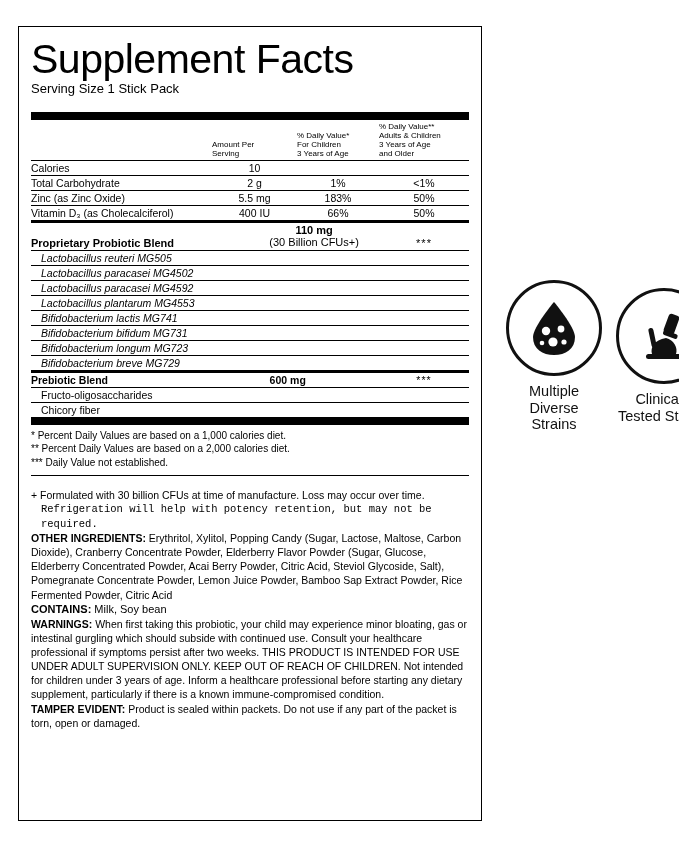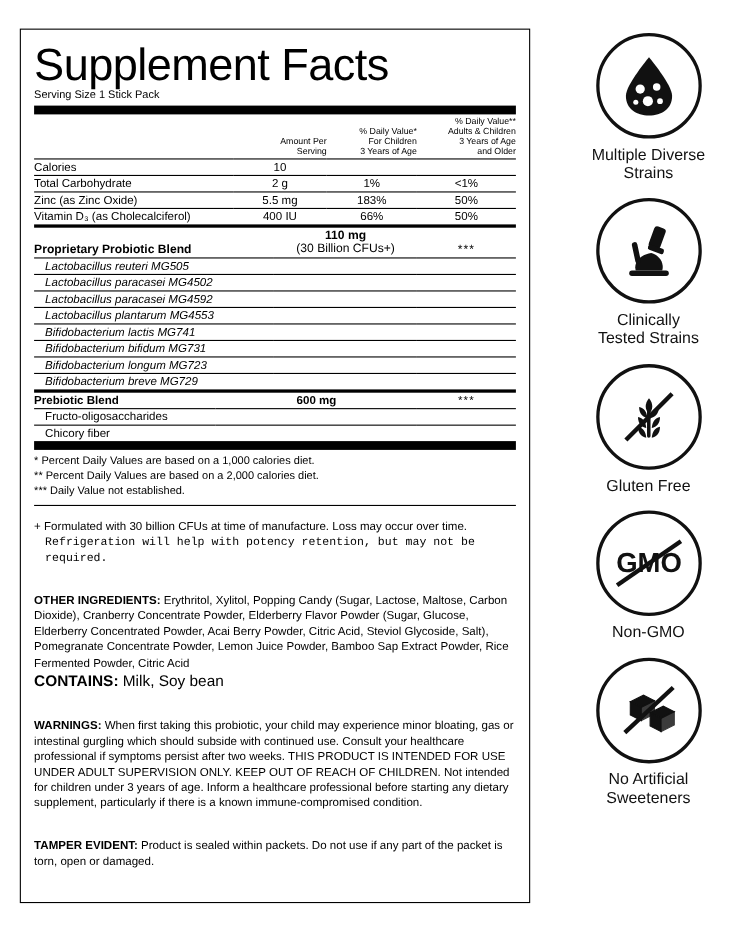--- a/index.html
+++ b/index.html
@@ -37,22 +37,22 @@
   }
   .sf-title {
     font-size: 41px;
     line-height: 0.98;
     letter-spacing: -0.5px;
     font-weight: 400;
     margin: 2px 0 2px 0;
     white-space: nowrap;
   }
   .serving-size {
-    font-size: 10px;
-    margin-bottom: 4px;
+    font-size: 13px;
+    margin-bottom: 16px;
   }
   .rule-thin { border-bottom: 1px solid #000; }
   .rule-med  { border-bottom: 3px solid #000; }
   .rule-thick{ border-bottom: 8px solid #000; }
 
   table.sf {
     width: 100%;
     border-collapse: collapse;
     font-size: 10.5px;
   }
@@ -61,21 +61,21 @@
     vertical-align: bottom;
   }
   .col-name { text-align: left; }
   .col-amt  { text-align: center; width: 85px; }
   .col-dv1  { text-align: center; width: 82px; }
   .col-dv2  { text-align: center; width: 90px; }
 
   .hdr-row td {
     font-size: 8px;
     line-height: 1.12;
-    text-align: right;
+    text-align: left;
     vertical-align: bottom;
     padding-bottom: 2px;
   }
   .hdr-blank { height: 38px; }
 
   .line-row td { border-bottom: 1px solid #000; }
   .line-top td { border-top: 1px solid #000; }
 
   .bold { font-weight: bold; }
   .ital { font-style: italic; }
@@ -99,32 +99,32 @@
     margin-top: 4px;
   }
   .note-block {
     font-size: 10.5px;
     line-height: 1.35;
     margin-top: 12px;
   }
   .para {
     font-size: 10.5px;
     line-height: 1.35;
-    margin-top: 24px;
+    margin-top: 0;
     text-align: left;
   }
   .sub-indent { padding-left: 10px; font-family: Liberation Mono, monospace; }
 
   
   .badges {
     width: 179px;
     box-sizing: border-box;
     padding: 30px 6px 10px 6px;
     display: flex;
-    flex-direction: column;
+    flex-direction: row;
     align-items: center;
     gap: 14px;
   }
   .badge {
     display: flex;
     flex-direction: column;
     align-items: center;
     width: 100%;
   }
   .badge-circle {
@@ -281,21 +281,21 @@
 
       <div class="note-block">
         <div>+ Formulated with 30 billion CFUs at time of manufacture. Loss may occur over time.</div>
         <div class="sub-indent">Refrigeration will help with potency retention, but may not be required.</div>
       </div>
 
       <div class="para">
         <span class="bold">OTHER INGREDIENTS:</span><span> Erythritol, Xylitol, Popping Candy (Sugar, Lactose, Maltose, Carbon Dioxide), Cranberry Concentrate Powder, Elderberry Flavor Powder (Sugar, Glucose, Elderberry Concentrated Powder, Acai Berry Powder, Citric Acid, Steviol Glycoside, Salt), Pomegranate Concentrate Powder, Lemon Juice Powder, Bamboo Sap Extract Powder, Rice Fermented Powder, Citric Acid</span>
       </div>
 
-      <div style="font-size:14px;line-height:1.35;">
+      <div style="font-size:11px;line-height:1.35;">
         <span class="bold">CONTAINS:</span><span> Milk, Soy bean</span>
       </div>
 
       <div class="para">
         <span class="bold">WARNINGS:</span><span> When first taking this probiotic, your child may experience minor bloating, gas or intestinal gurgling which should subside with continued use. Consult your healthcare professional if symptoms persist after two weeks. THIS PRODUCT IS INTENDED FOR USE UNDER ADULT SUPERVISION ONLY. KEEP OUT OF REACH OF CHILDREN. Not intended for children under 3 years of age. Inform a healthcare professional before starting any dietary supplement, particularly if there is a known immune-compromised condition.</span>
       </div>
 
       <div class="para">
         <span class="bold">TAMPER EVIDENT:</span><span> Product is sealed within packets. Do not use if any part of the packet is torn, open or damaged.</span>
       </div>

